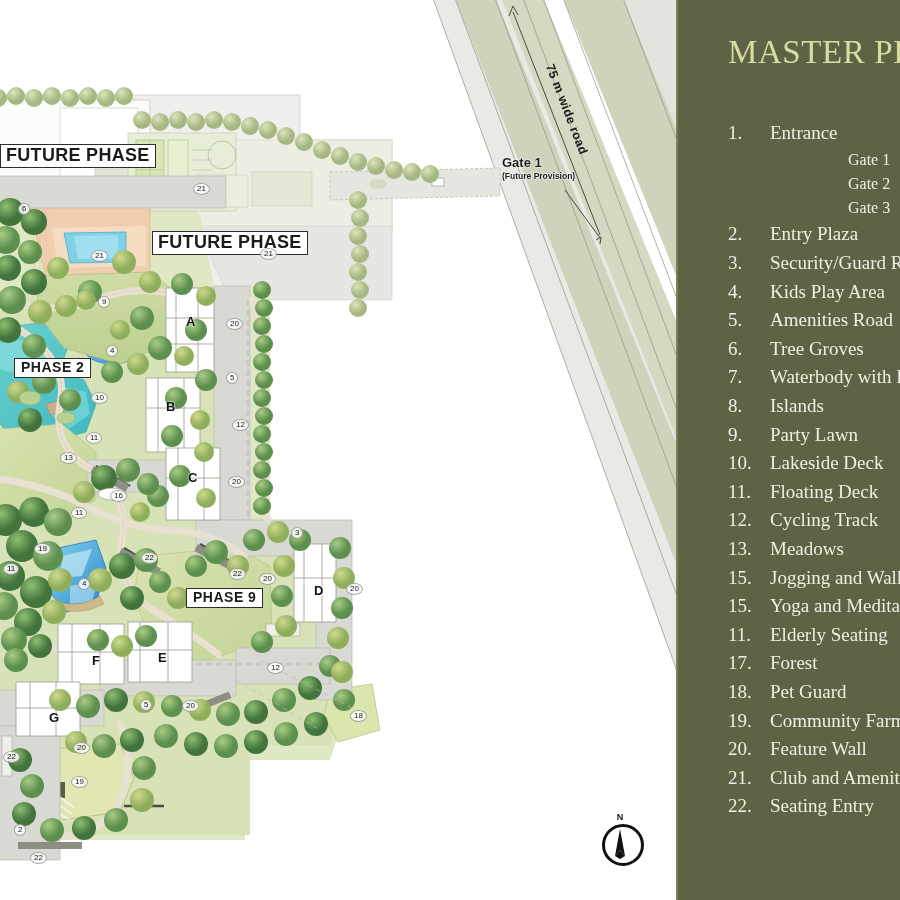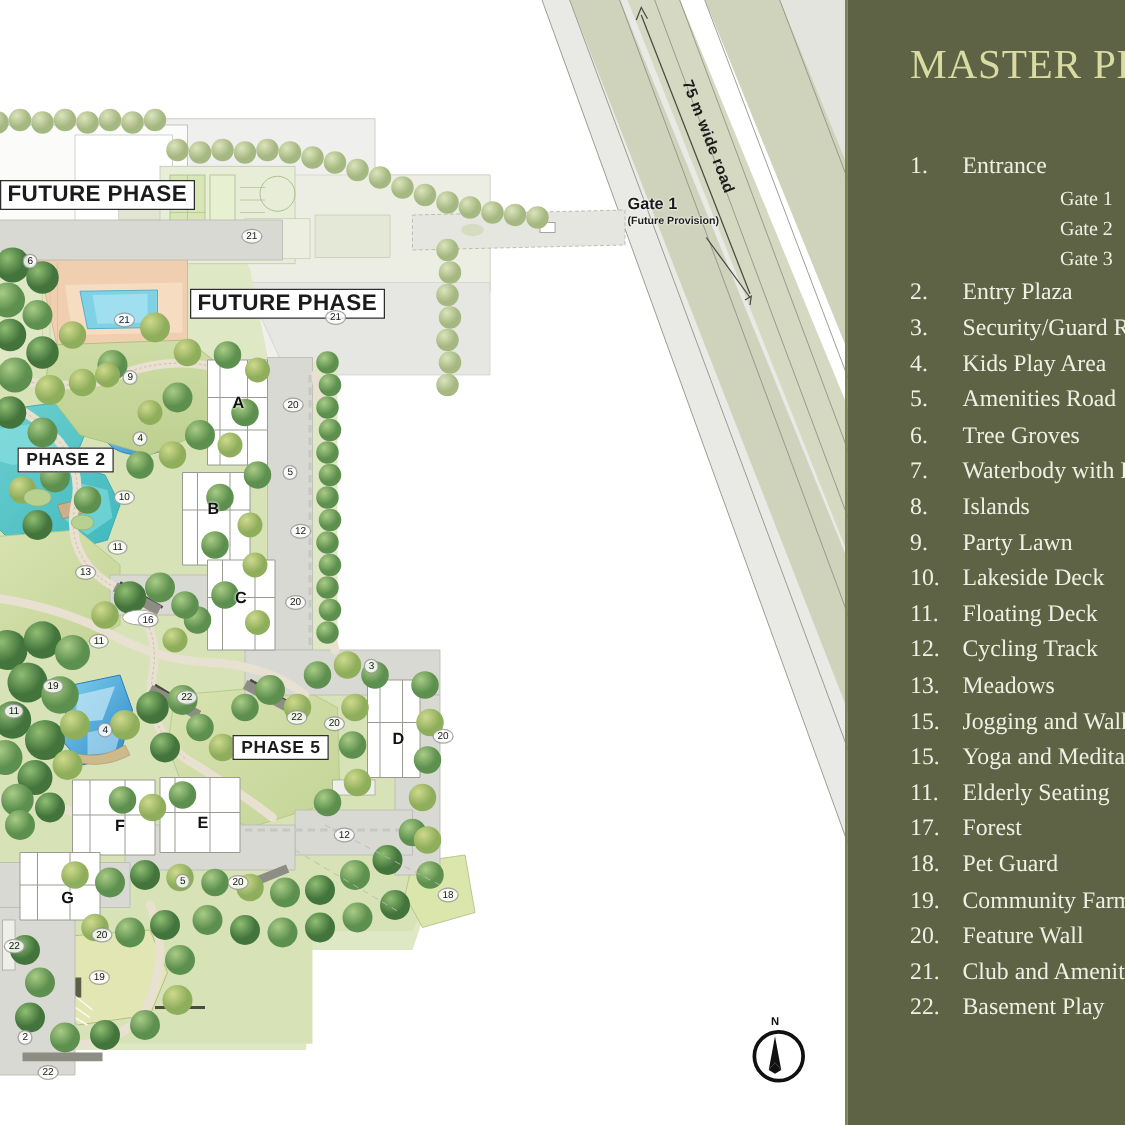--- a/index.html
+++ b/index.html
@@ -479,21 +479,21 @@
 
       <g stroke="#b9b9b2" stroke-width="0.7" stroke-dasharray="5 4" fill="none">
         <path d="M260,660 L352,708"></path>
         <path d="M236,680 L320,730"></path>
       </g>
     </svg>
 
     <div class="mlabel future-tag" style="left:0px;top:144px;">FUTURE PHASE</div>
     <div class="mlabel future-tag" style="left:152px;top:231px;">FUTURE PHASE</div>
     <div class="mlabel phase-tag" style="left:14px;top:358px;">PHASE 2</div>
-    <div class="mlabel phase-tag" style="left:186px;top:588px;">PHASE 5</div>
+    <div class="mlabel phase-tag" style="left:186px;top:588px;">PHASE 9</div>
 
     <div class="mlabel gate-name" style="left:502px;top:155px;">Gate 1</div>
     <div class="mlabel gate-sub" style="left:502px;top:171px;">(Future Provision)</div>
 
     <div class="mlabel roadlabel" style="left:556px;top:62px;transform:rotate(69deg);">75 m wide road</div>
 
     <div class="blk" style="left:186px;top:314px;">A</div>
     <div class="blk" style="left:166px;top:399px;">B</div>
     <div class="blk" style="left:188px;top:470px;">C</div>
     <div class="blk" style="left:314px;top:583px;">D</div>
@@ -638,17 +638,17 @@
         <div class="leg-row">
           <span class="leg-num">20.</span>
           <span class="leg-lbl">Feature Wall</span>
         </div>
         <div class="leg-row">
           <span class="leg-num">21.</span>
           <span class="leg-lbl">Club and Amenities</span>
         </div>
         <div class="leg-row">
           <span class="leg-num">22.</span>
-          <span class="leg-lbl">Basement Play</span>
+          <span class="leg-lbl">Seating Entry</span>
         </div>
       </div>
   </div>
 </div>
 
 </body></html>

